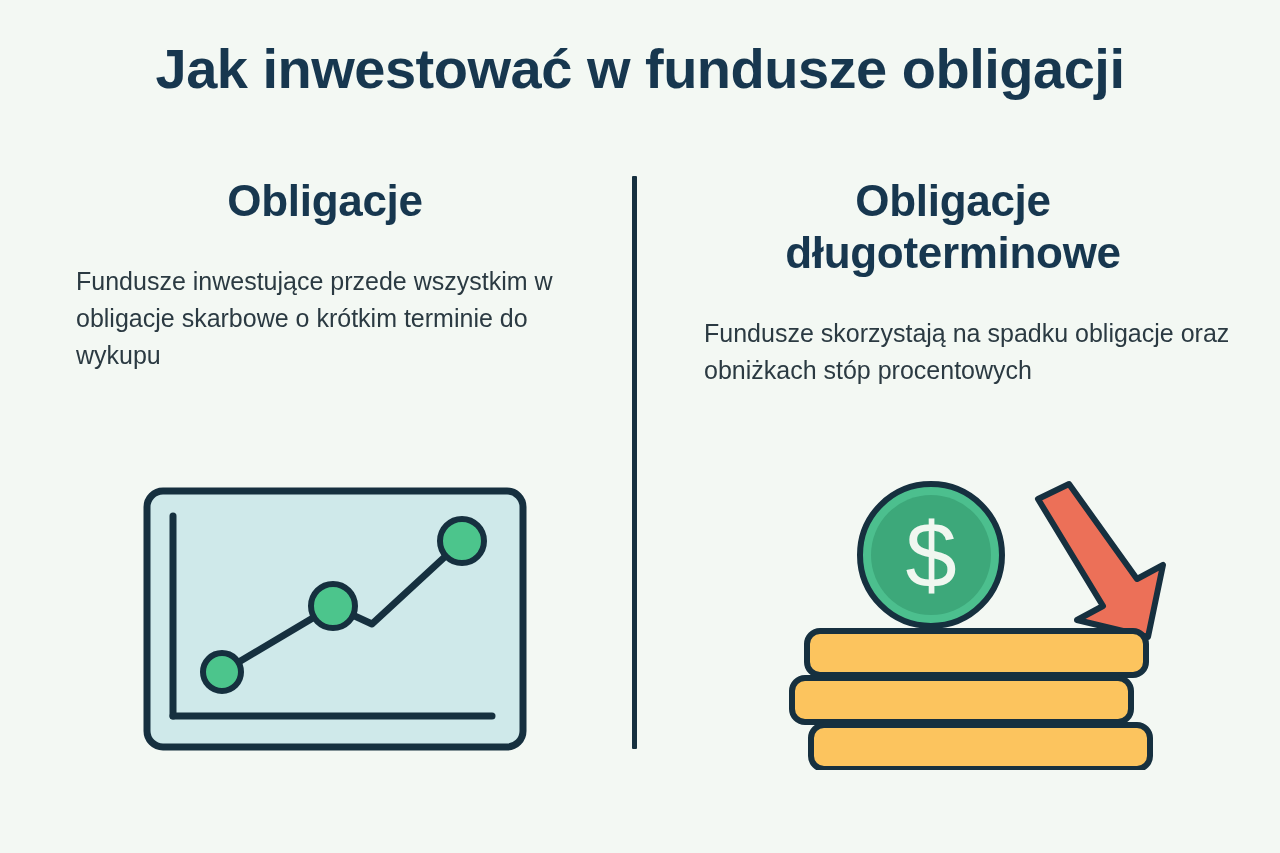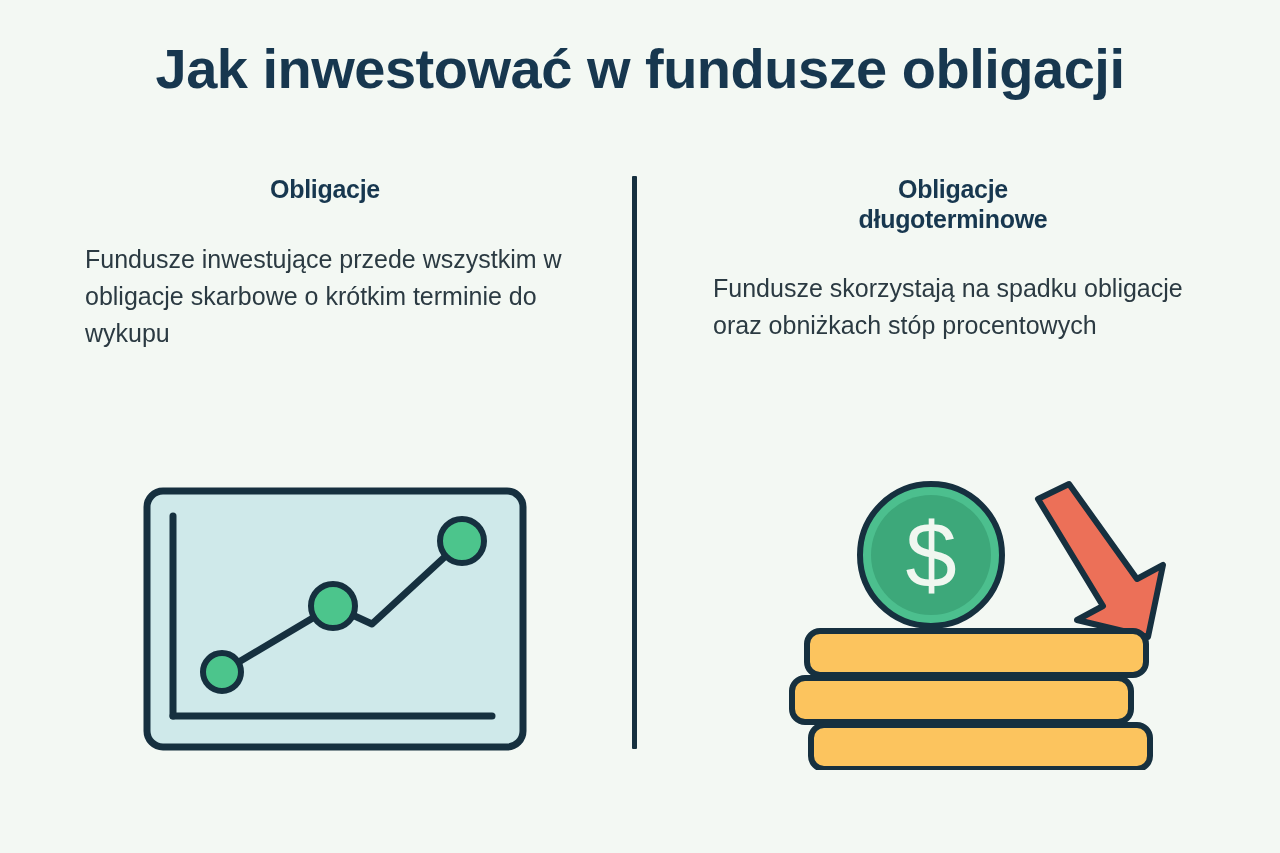--- a/index.html
+++ b/index.html
@@ -48,32 +48,32 @@
 
   
   .column {
     position: absolute;
     top: 175px;
   }
   .column.left  { left: 40px;  width: 570px; }
   .column.right { left: 668px; width: 570px; }
 
   .col-heading {
-    font-size: 25px;
+    font-size: 44px;
     font-weight: bold;
     color: #17374f;
     text-align: center;
     line-height: 1.18;
     margin: 0;
     letter-spacing: -0.3px;
   }
   .column.right .col-heading { text-align: center; }
 
   .col-body {
-    margin: 13px;
+    margin: 4px;
     font-size: 25px;
     color: #2b3a42;
     line-height: 1.48;
     font-weight: 400;
   }
   .column.left .col-body  { margin-top: 36px; padding-left: 32px; }
   .column.right .col-body { margin-top: 36px; padding-left: 32px; }
 
   
   .illus {

